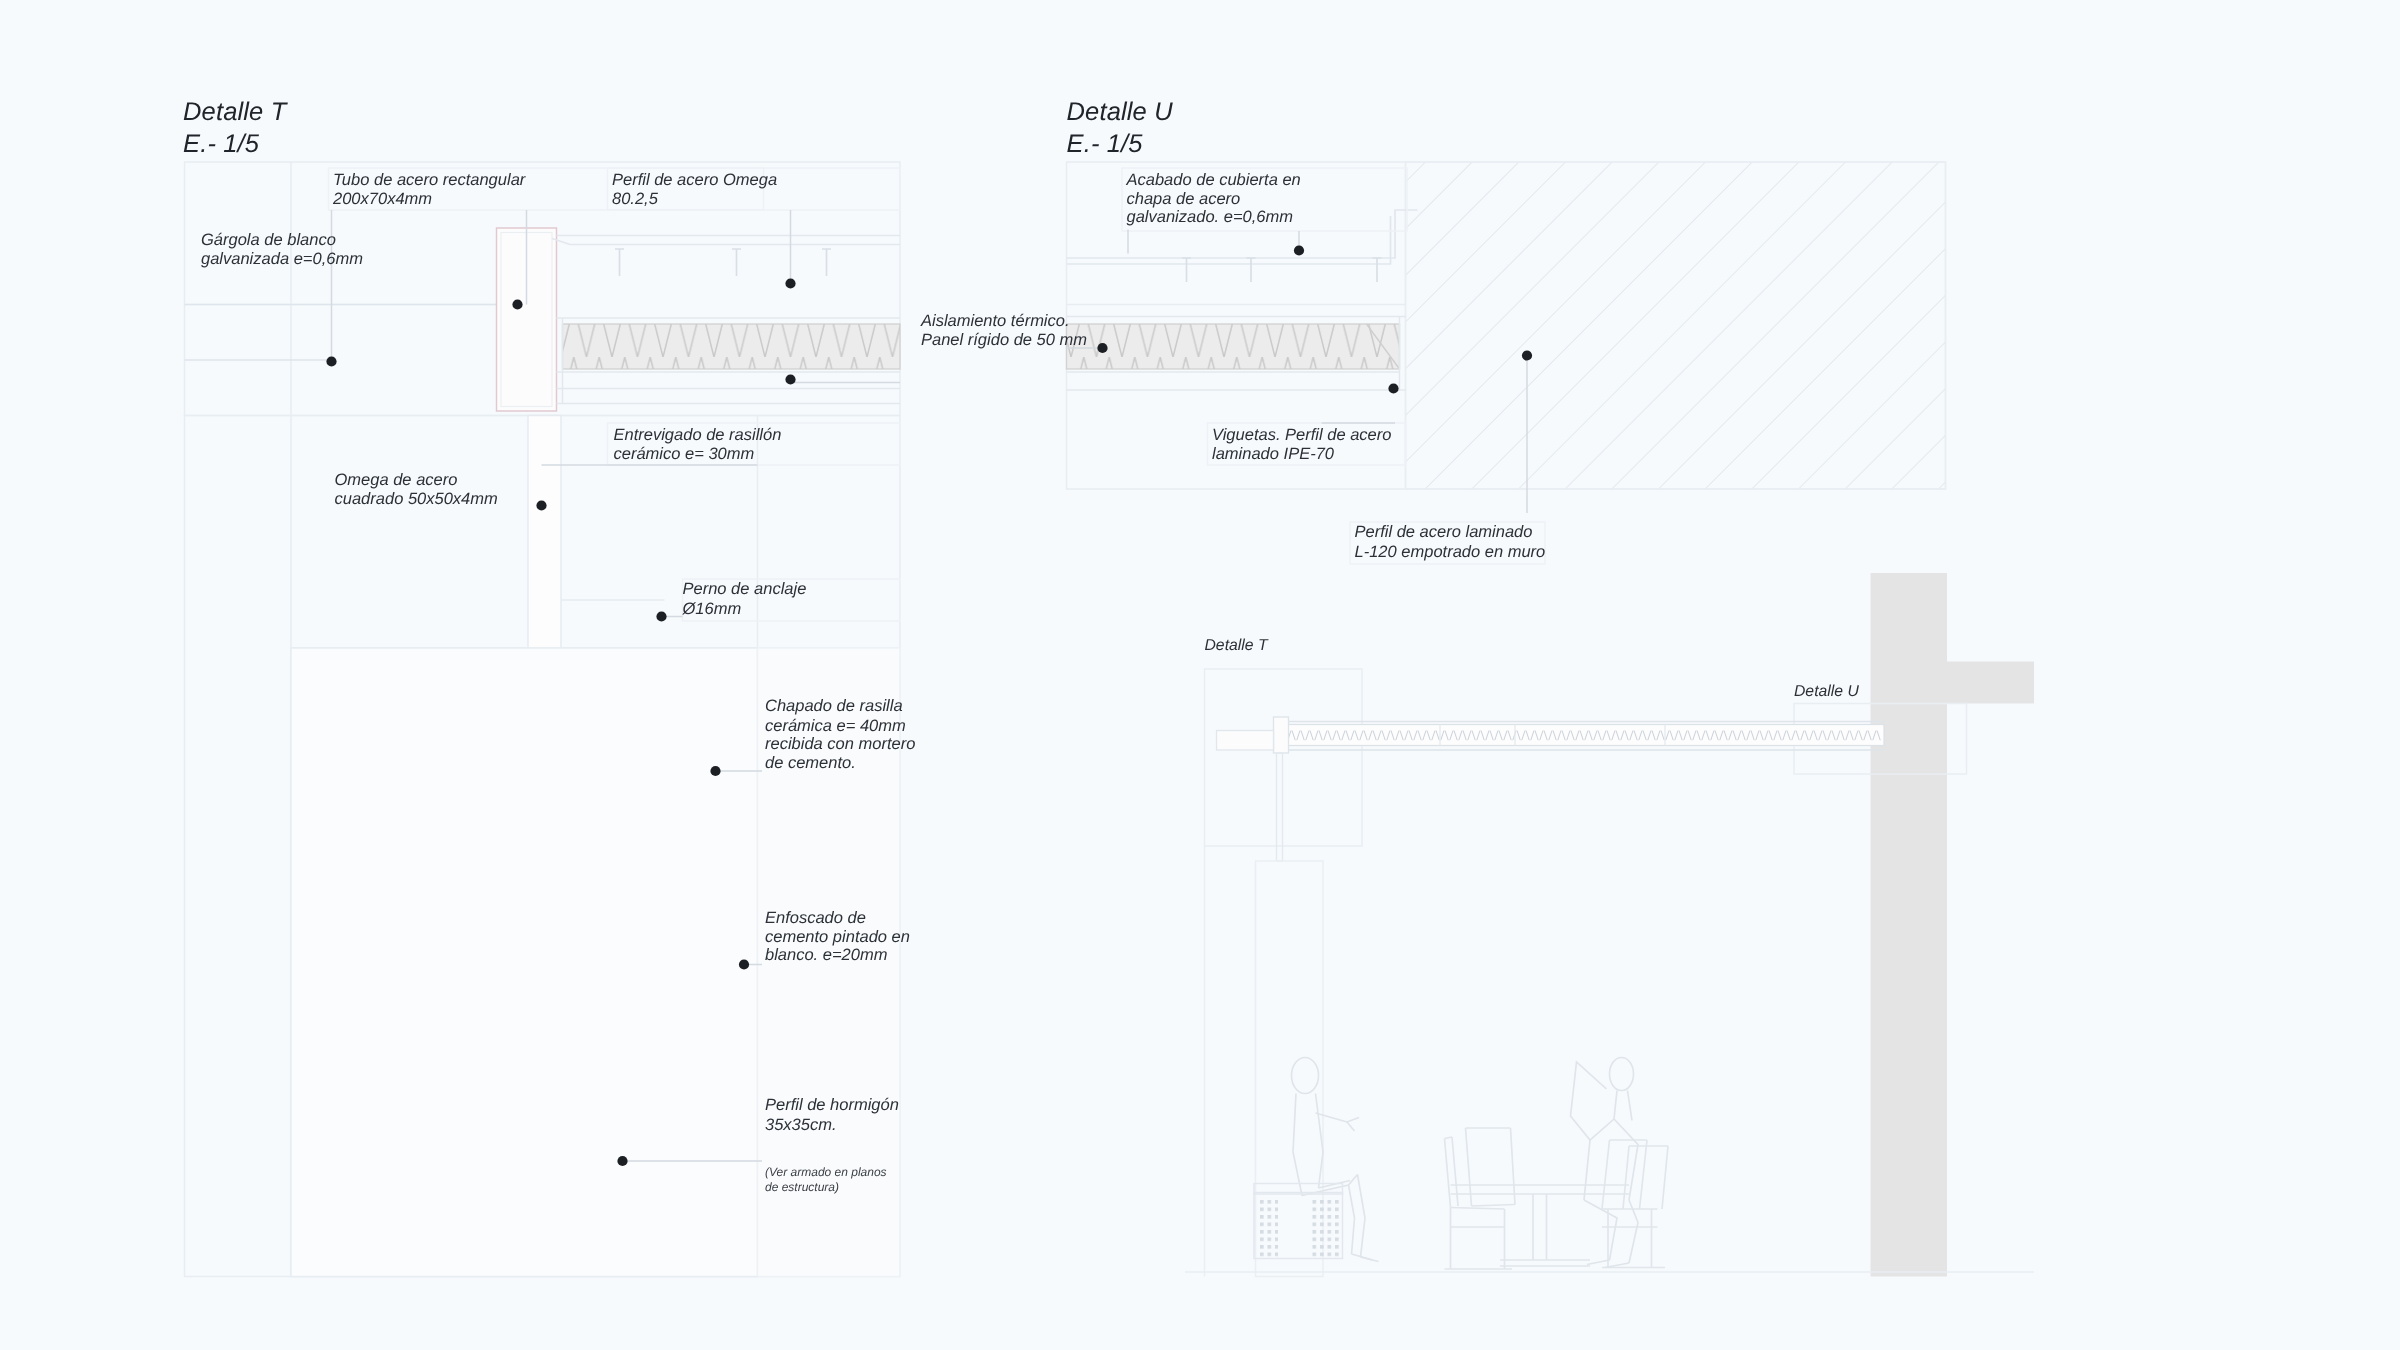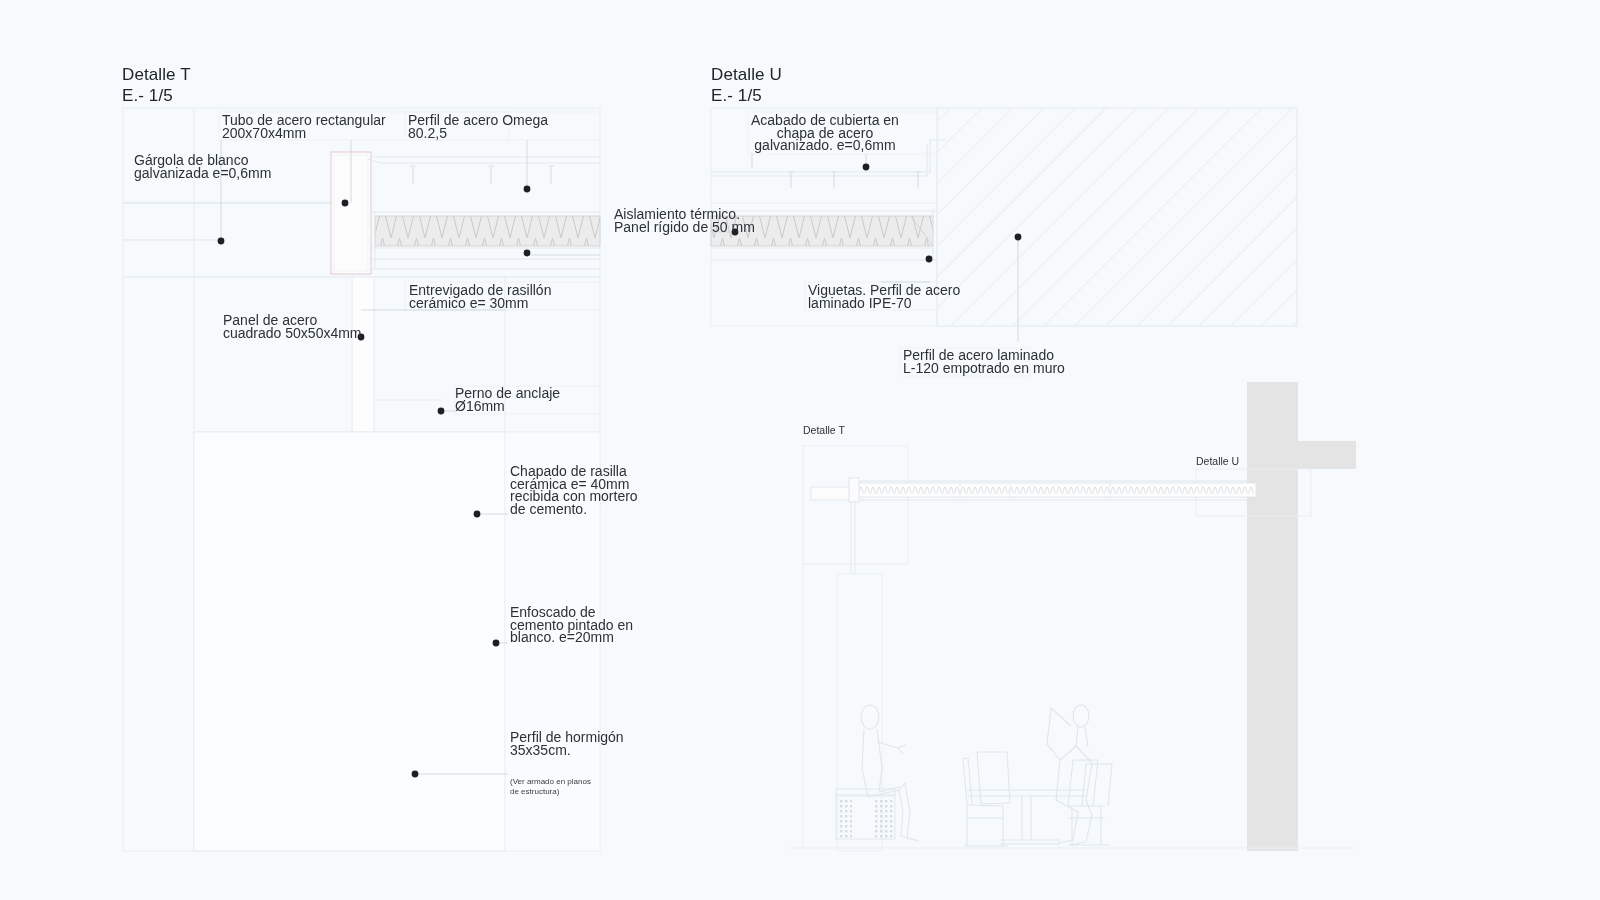--- a/index.html
+++ b/index.html
@@ -3,35 +3,35 @@
 <meta charset="utf-8">
 <style>
   html,body{margin:0;padding:0;}
   body{
     width:1600px;height:900px;
     background:#f7fafc;
     font-family:"Liberation Sans","DejaVu Sans",sans-serif;
     overflow:hidden;
     position:relative;
   }
-  .sheet{position:absolute;left:0;top:0;width:1600px;height:826px;}
+  .sheet{position:absolute;left:0;top:0;width:1600px;height:826px;font-style:italic;}
   svg.draw{position:absolute;left:0;top:0;width:1600px;height:900px;overflow:visible;}
 
   .title{
     position:absolute;
     color:#20252b;
     font-size:17px;
     line-height:21px;
     letter-spacing:.1px;
     white-space:pre;
   }
   .note{
     position:absolute;
     color:#2c3138;
-    font-size:14px;
+    font-size:11px;
     line-height:12.6px;
     white-space:pre;
   }
   .note.small{font-size:8px;line-height:9.6px;color:#3a3f45;margin-top:23px;}
   .secnote{
     position:absolute;
     color:#2c3138;
     font-size:10.5px;
     line-height:12.6px;
     white-space:pre;
@@ -319,37 +319,37 @@
   </svg>
 
   <div class="note" style="left:222px;top:114px;">Tubo de acero rectangular
 200x70x4mm</div>
   <div class="note" style="left:408px;top:114px;">Perfil de acero Omega
 80.2,5</div>
   <div class="note" style="left:134px;top:154px;">Gárgola de blanco
 galvanizada e=0,6mm</div>
   <div class="note" style="left:409px;top:284px;">Entrevigado de rasillón
 cerámico e= 30mm</div>
-  <div class="note" style="left:223px;top:314px;">Panel de acero
+  <div class="note" style="left:223px;top:314px;">Omega de acero
 cuadrado 50x50x4mm</div>
   <div class="note" style="left:455px;top:387px;">Perno de anclaje
 Ø16mm</div>
   <div class="note" style="left:510px;top:465px;">Chapado de rasilla
 cerámica e= 40mm
 recibida con mortero
 de cemento.</div>
   <div class="note" style="left:510px;top:606px;">Enfoscado de
 cemento pintado en
 blanco. e=20mm</div>
   <div class="note" style="left:510px;top:731px;">Perfil de hormigón
 35x35cm.</div>
   <div class="note small" style="left:510px;top:754px;">(Ver armado en planos
 de estructura)</div>
 
-  <div class="note" style="left:751px;top:114px;text-align:center;">Acabado de cubierta en
+  <div class="note" style="left:751px;top:114px;">Acabado de cubierta en
 chapa de acero
 galvanizado. e=0,6mm</div>
   <div class="note" style="left:614px;top:208px;">Aislamiento térmico.
 Panel rígido de 50 mm</div>
   <div class="note" style="left:808px;top:284px;">Viguetas. Perfil de acero
 laminado IPE-70</div>
   <div class="note" style="left:903px;top:349px;">Perfil de acero laminado
 L-120 empotrado en muro</div>
 
   <div class="secnote" style="left:803px;top:424px;">Detalle T</div>

